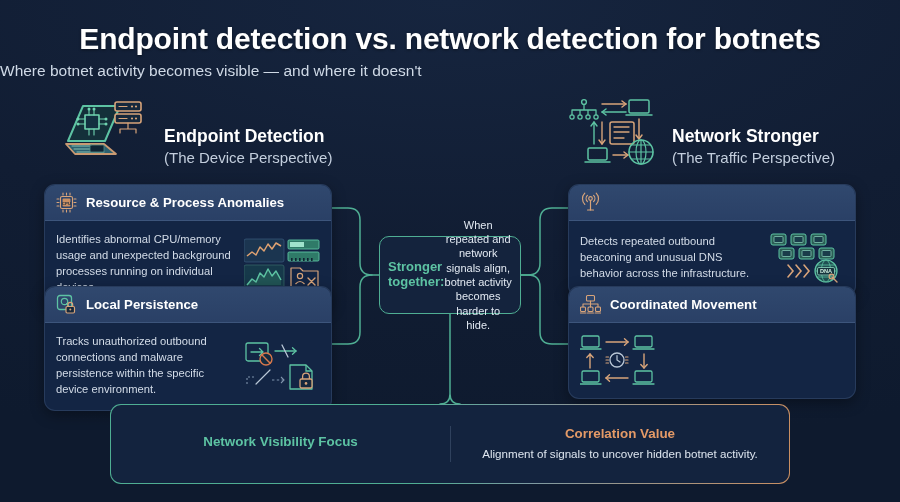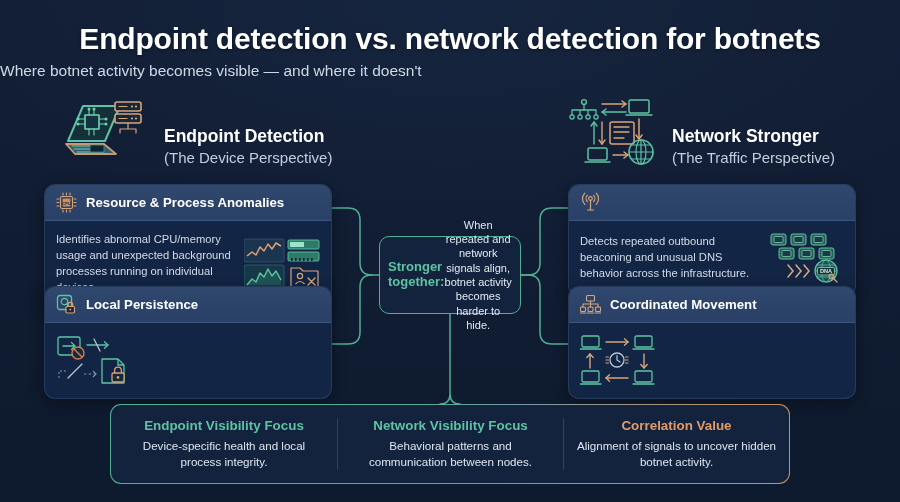--- a/index.html
+++ b/index.html
@@ -300,20 +300,21 @@
           <circle cx="8.5" cy="7.5" r="3.2" fill="none" stroke="#5dc3a3" stroke-width="1.2"></circle>
           <path d="M10.6 9.6 L13 12.4" stroke="#5dc3a3" stroke-width="1.3" stroke-linecap="round"></path>
           <rect x="10" y="12.5" width="8.5" height="6.5" rx="1.2" fill="#16283c" stroke="#d8a47a" stroke-width="1.2"></rect>
           <path d="M11.9 12.5 V10.7 a2.4 2.4 0 0 1 4.8 0 V12.5" fill="none" stroke="#d8a47a" stroke-width="1.2"></path>
           <circle cx="14.3" cy="15.6" r="1" fill="#d8a47a"></circle>
         </svg>
       </span>
       <span class="ctitle">Local Persistence</span>
     </div>
     <div class="cbody">
+      <span class="ctext">Tracks unauthorized outbound connections and malware persistence within the specific device environment.</span>
       <span class="cart">
         <svg viewBox="0 0 76 52" width="76" height="52">
 
           <rect x="2" y="3" width="22" height="18" rx="2" fill="none" stroke="#5dc3a3" stroke-width="1.3"></rect>
           <path d="M7 12 H19 M15.5 8.5 L19 12 L15.5 15.5" fill="none" stroke="#5dc3a3" stroke-width="1.3" stroke-linecap="round"></path>
 
           <circle cx="22" cy="19" r="6" fill="#142b40" stroke="#d8784c" stroke-width="1.4"></circle>
           <path d="M17.8 14.8 L26.2 23.2" stroke="#d8784c" stroke-width="1.4" stroke-linecap="round"></path>
 
           <path d="M31 11 H52" stroke="#5dc3a3" stroke-width="1.3" stroke-linecap="round"></path>
@@ -450,26 +451,21 @@
     </div>
   </div>
 
   <div id="hub">
     <div class="hub-title">Stronger together:</div>
     <div class="hub-text">When repeated and network signals align, botnet activity becomes harder to hide.</div>
   </div>
 
   <div id="bottom">
     <div class="bcell">
-      <div class="bt bt-teal">Endpoint Visibility Focus</div>
-      <div class="bd">Device-specific health and local process integrity.</div>
-    </div>
-    <div class="bcell">
       <div class="bt bt-teal">Network Visibility Focus</div>
-      <div class="bd">Behavioral patterns and communication between nodes.</div>
     </div>
     <div class="bcell">
       <div class="bt bt-orange">Correlation Value</div>
       <div class="bd">Alignment of signals to uncover hidden botnet activity.</div>
     </div>
   </div>
 
 </div>
 
 </body></html>

